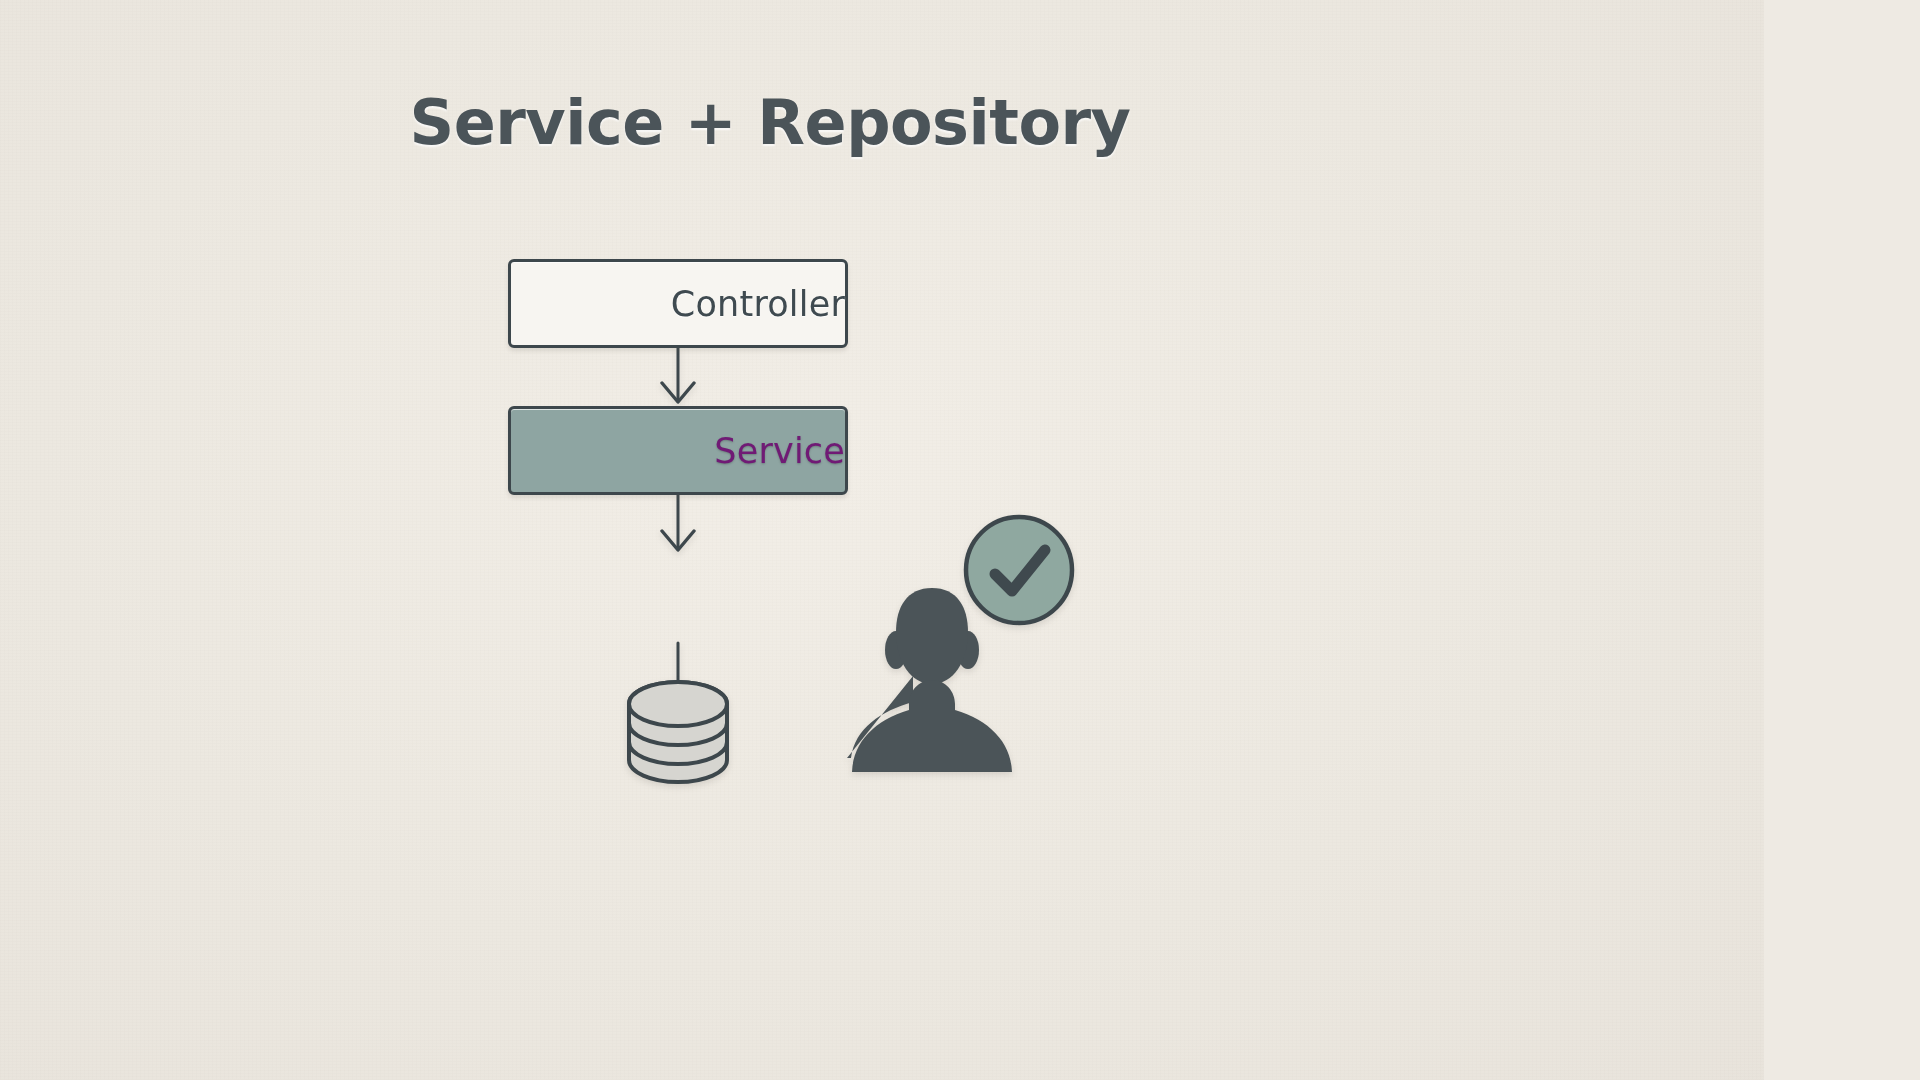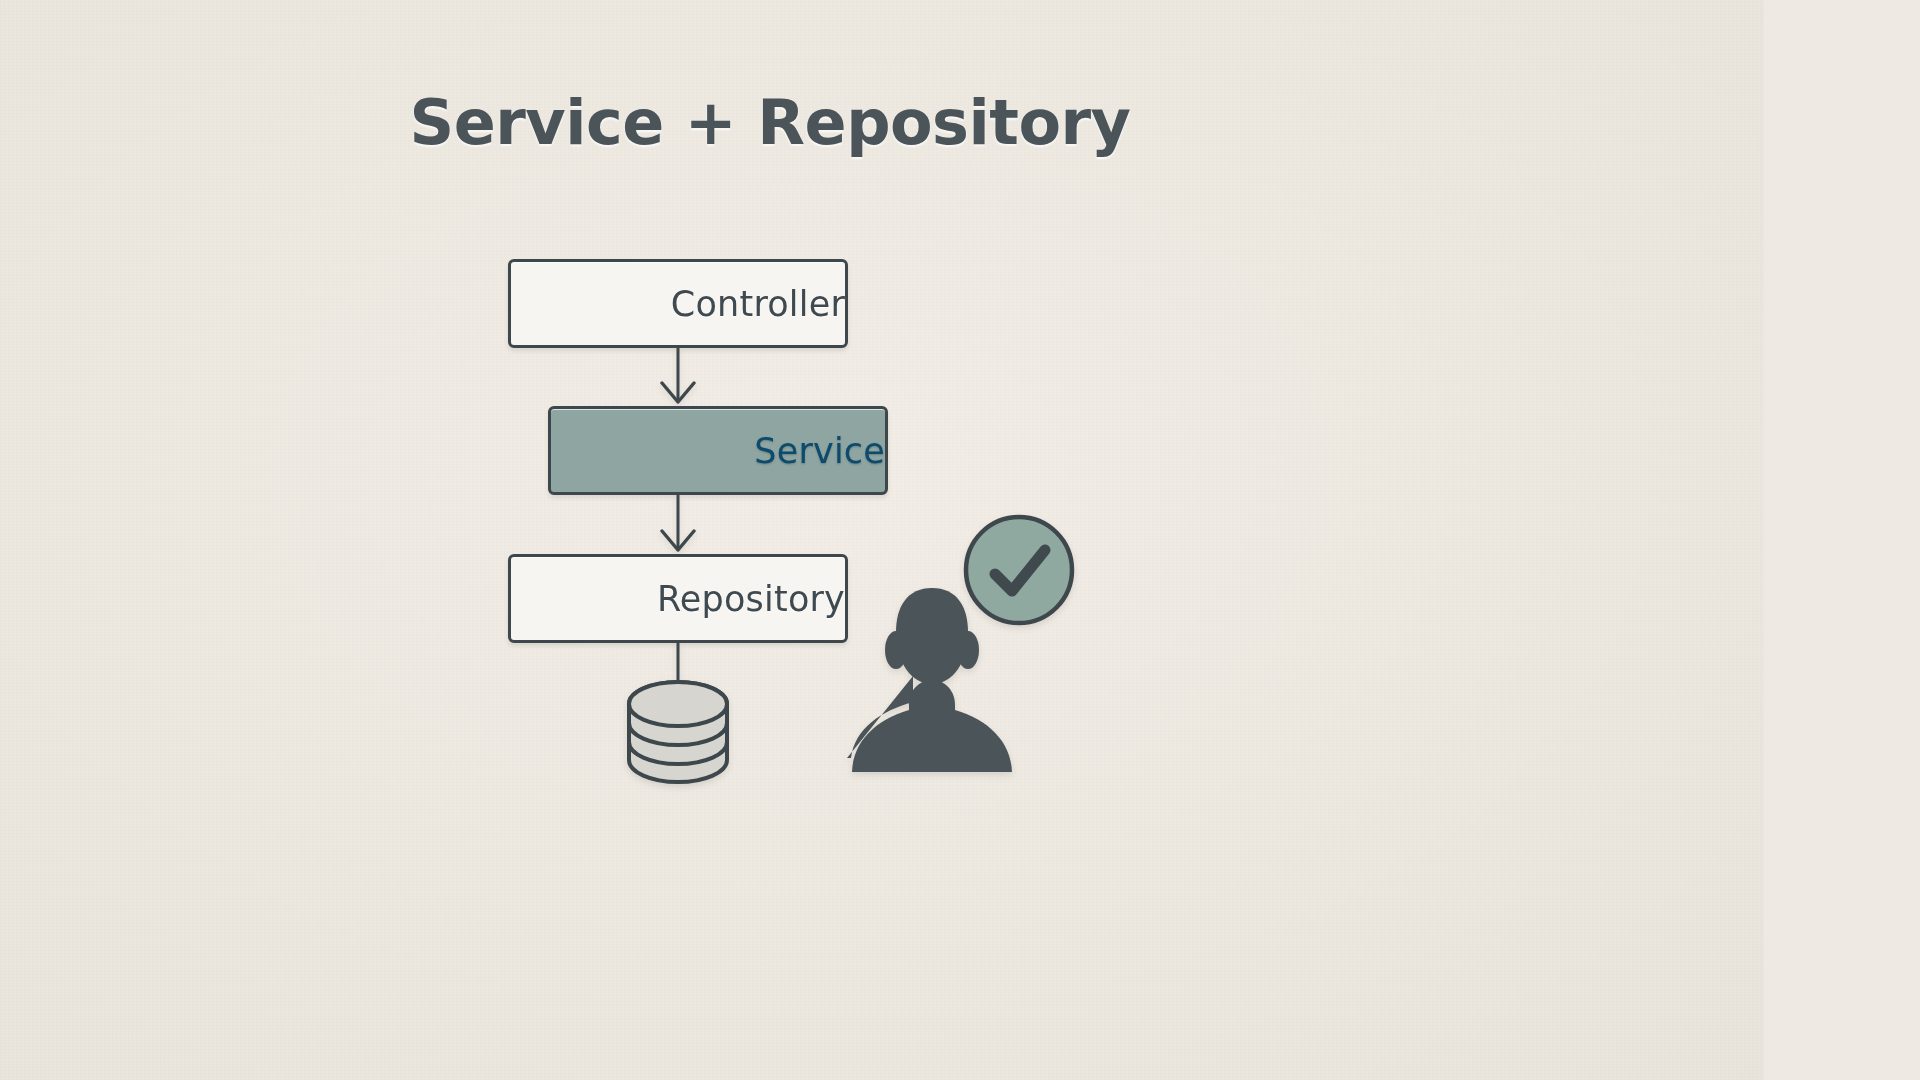--- a/index.html
+++ b/index.html
@@ -61,23 +61,22 @@
     letter-spacing: .2px;
     box-shadow: 0 3px 4px rgba(90,85,75,.14), 0 1px 0 rgba(255,255,255,.7) inset;
   }
   .node.light {
     background: #f7f5f1;
     color: #3f4a50;
     text-shadow: 0 1px 1px rgba(255,255,255,.9);
   }
   .node.accent {
     background: #8ea5a2;
-    color: #0c4a6e;
+    color: #701a75;
     text-shadow: 0 1px 2px rgba(45,60,58,.35);
-    margin-left: 40px;
   }
 
   #node-controller { left: 508px; top: 259px; width: 340px; height: 89px; }
   #node-service    { left: 508px; top: 406px; width: 340px; height: 89px; }
   #node-repository { left: 508px; top: 554px; width: 340px; height: 89px; }
 
   svg.layer {
     position: absolute;
     left: 0; top: 0;
     width: 1920px;
@@ -139,23 +138,20 @@
   </svg>
 
   <div class="node light" id="node-controller">
     <span>Controller</span>
   </div>
 
   <div class="node accent" id="node-service">
     <span>Service</span>
   </div>
 
-  <div class="node light" id="node-repository">
-    <span>Repository</span>
-  </div>
 
   <svg class="layer" viewBox="0 0 1920 1080">
     <g class="softshadow">
       <path class="db-body" d="M 629 704
                a 49 22 0 0 1 98 0
                L 727 760
                a 49 22 0 0 1 -98 0
                Z"></path>
       <ellipse class="db-body" cx="678" cy="704" rx="49" ry="22"></ellipse>
       <path class="db-line" d="M 629 723 a 49 22 0 0 0 98 0"></path>

